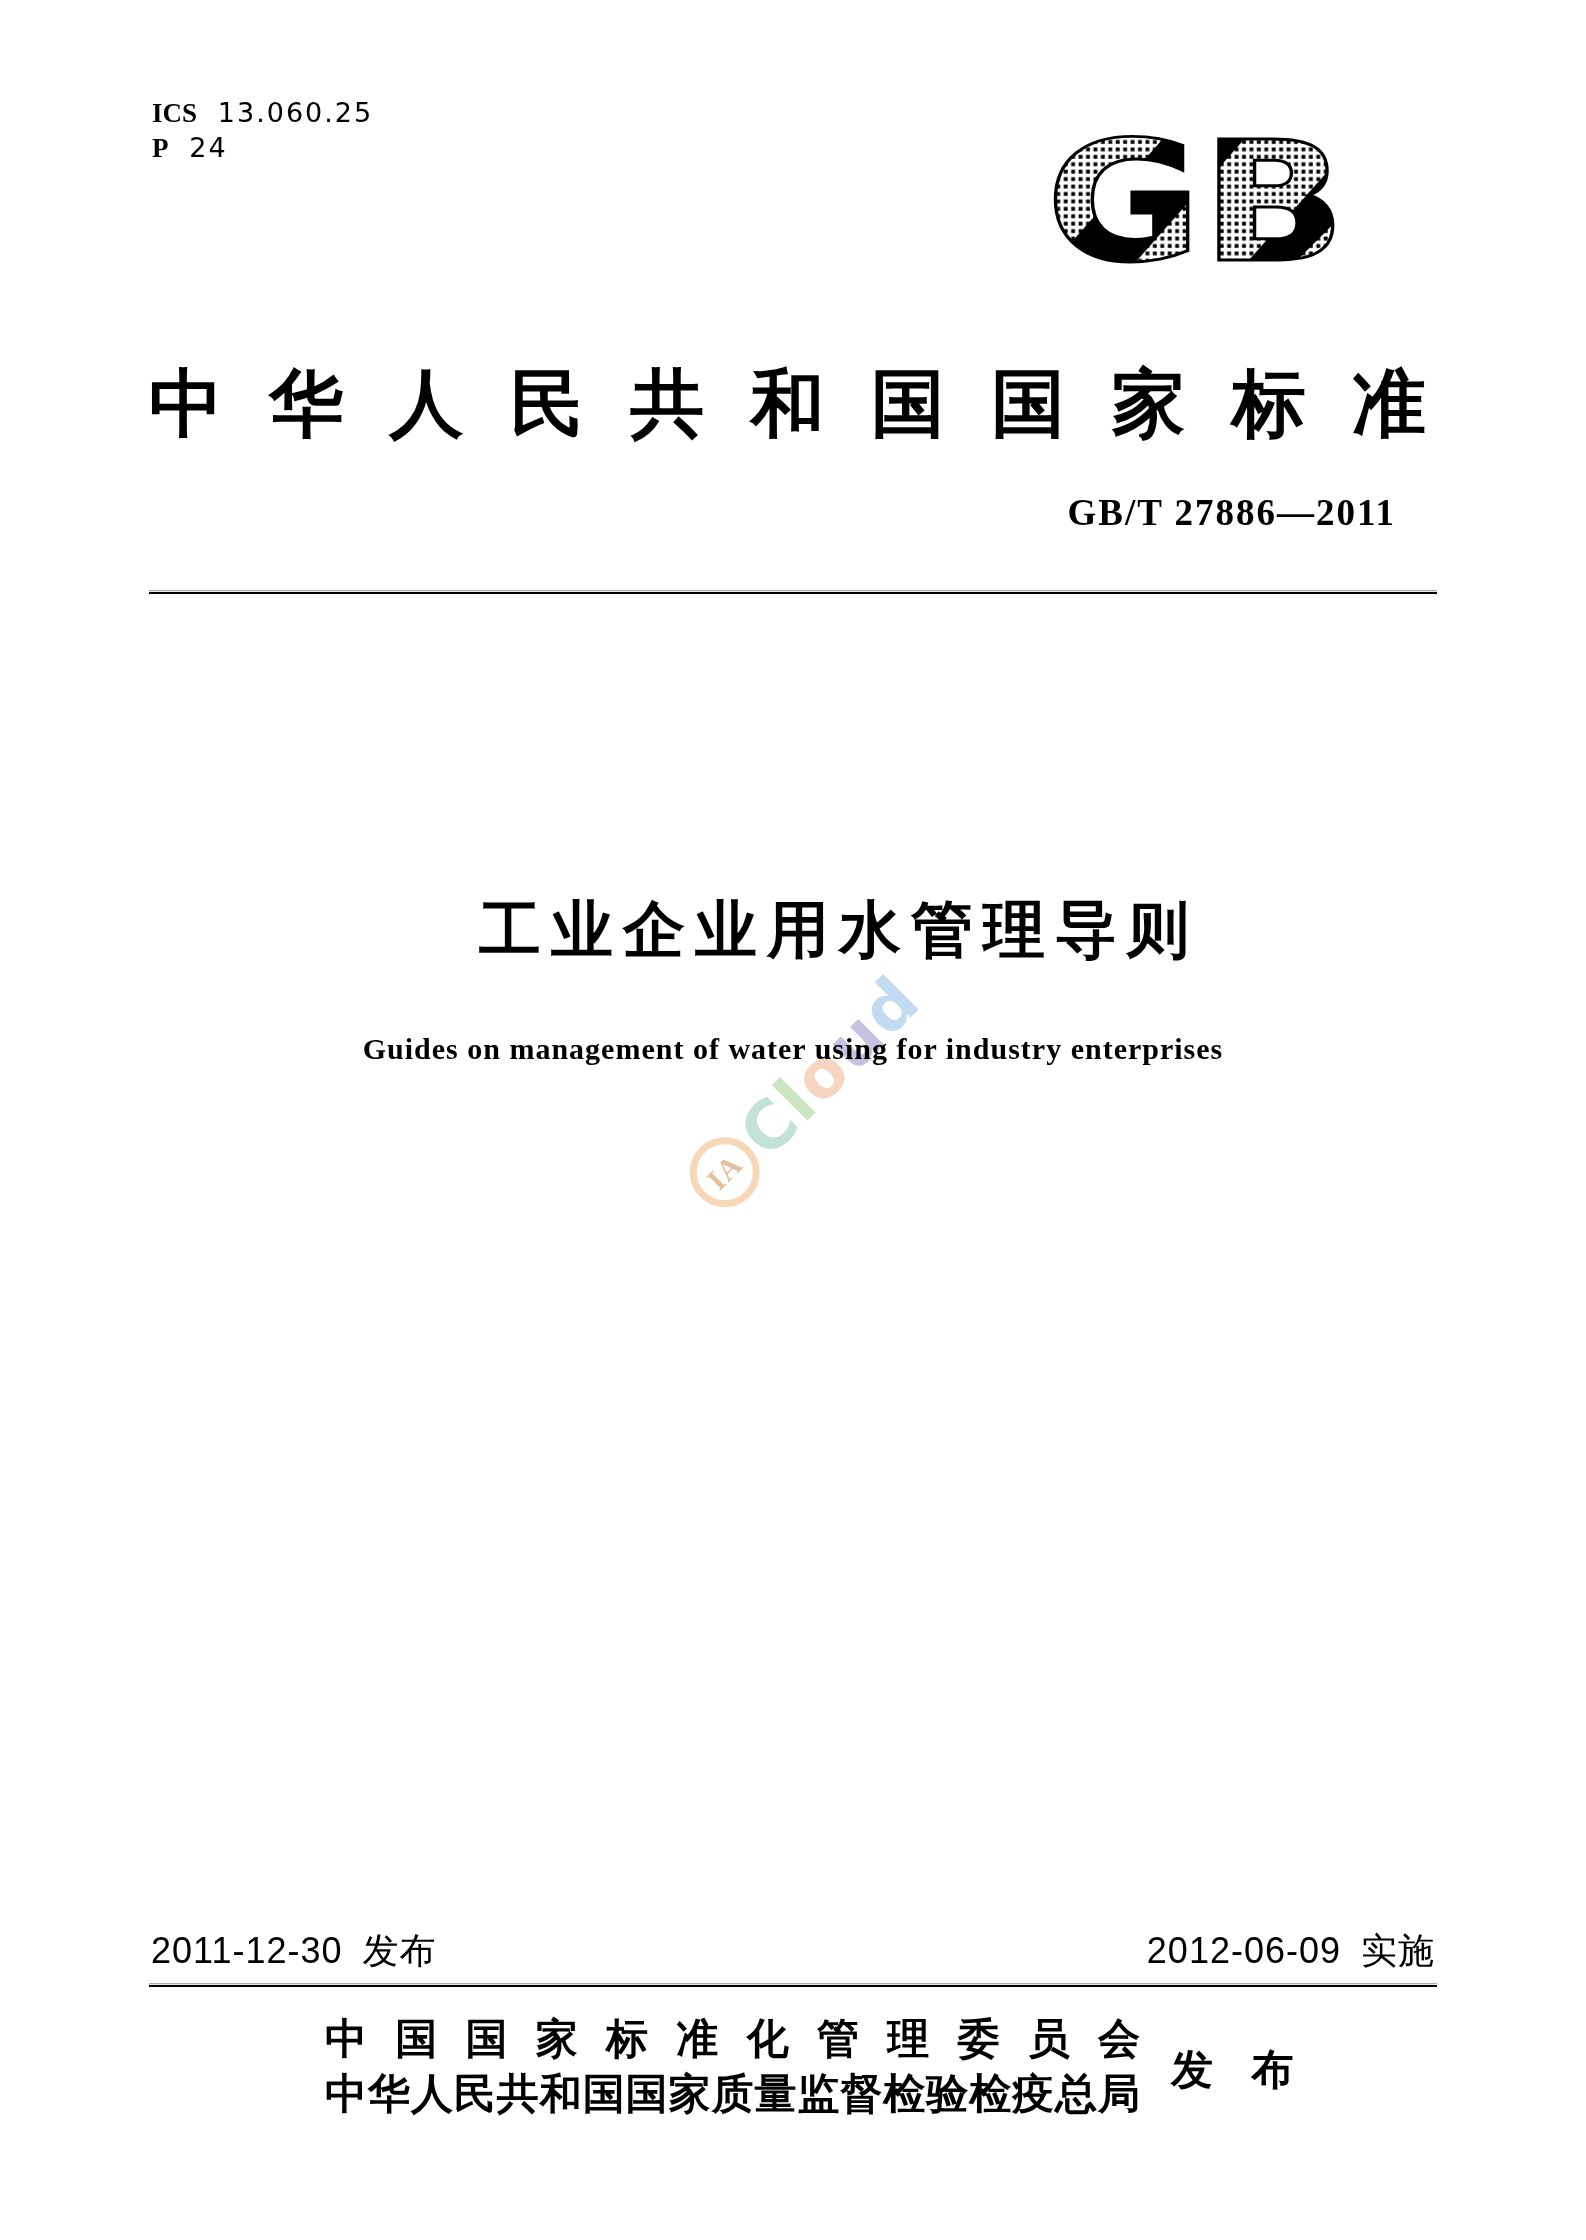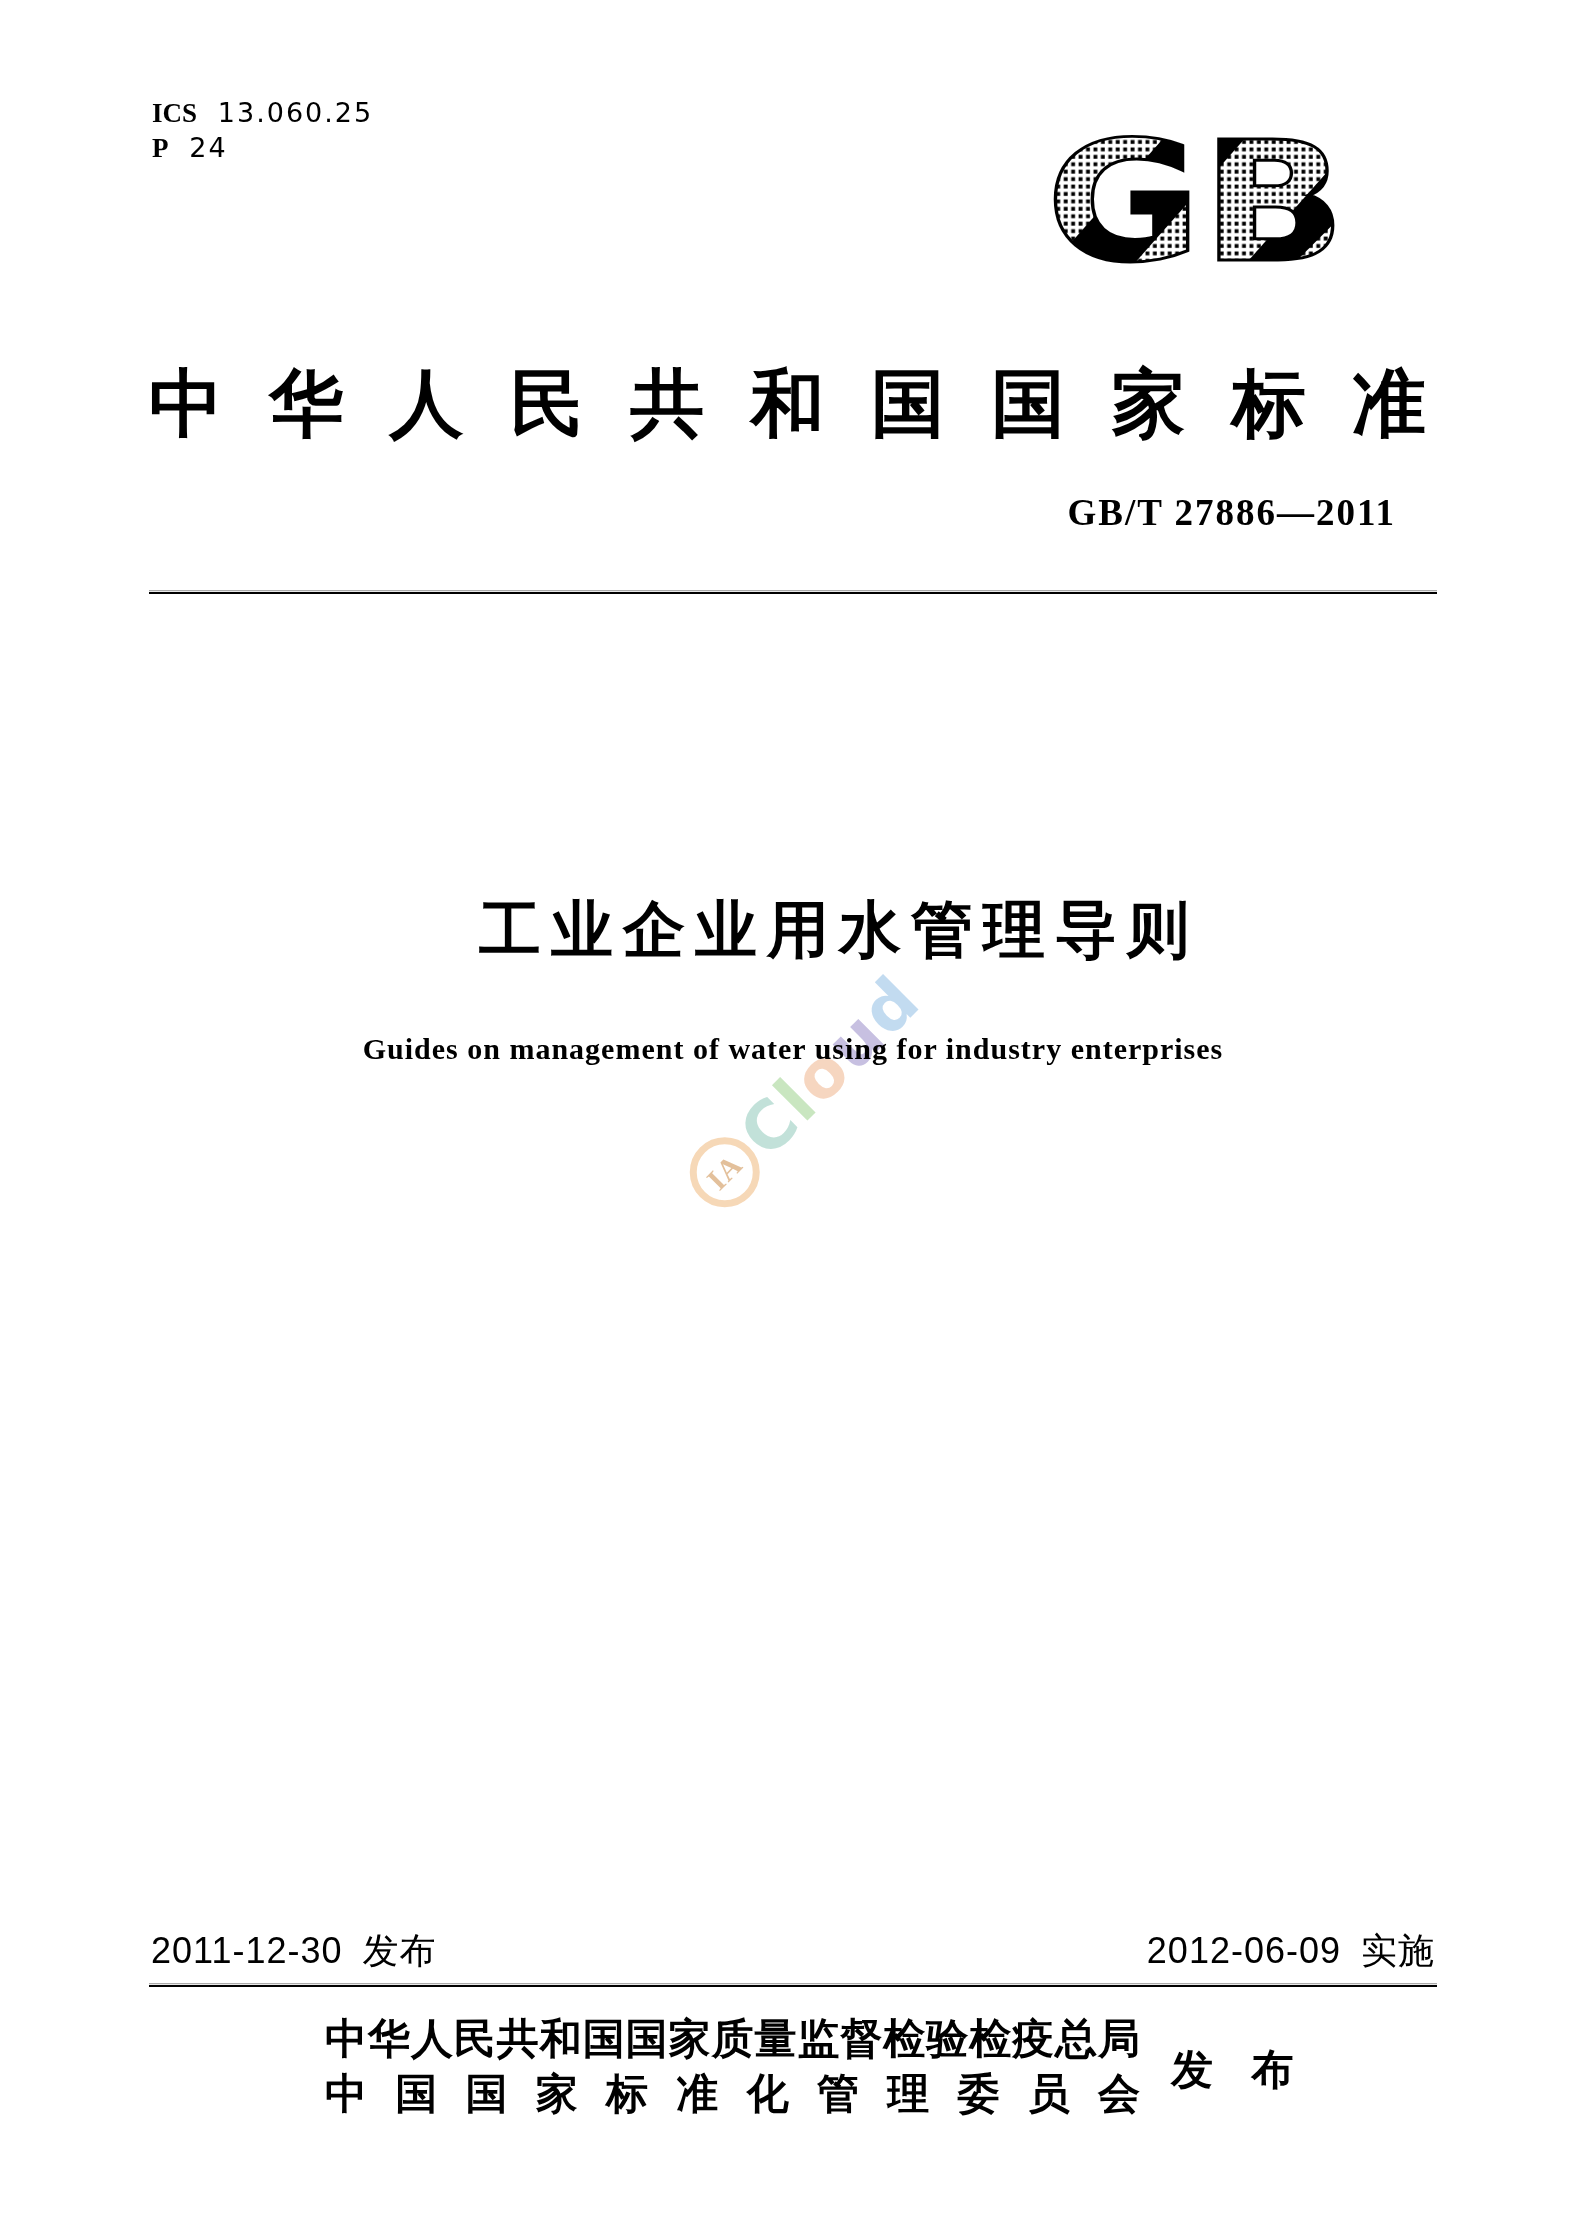--- a/index.html
+++ b/index.html
@@ -134,18 +134,18 @@
   <div class="date-left">
     <span>2011-12-30</span><span class="date-label">发布</span>
   </div>
   <div class="date-right">
     <span>2012-06-09</span><span class="date-label">实施</span>
   </div>
 
   <div class="rule bottom"></div>
 
   <div class="publishers">
+    <div class="pline">中国国家标准化管理委员会</div>
     <div class="pline">中华人民共和国国家质量监督检验检疫总局</div>
-    <div class="pline">中国国家标准化管理委员会</div>
   </div>
   <div class="publish-label">发 布</div>
 
 </div>
 
 </body></html>

